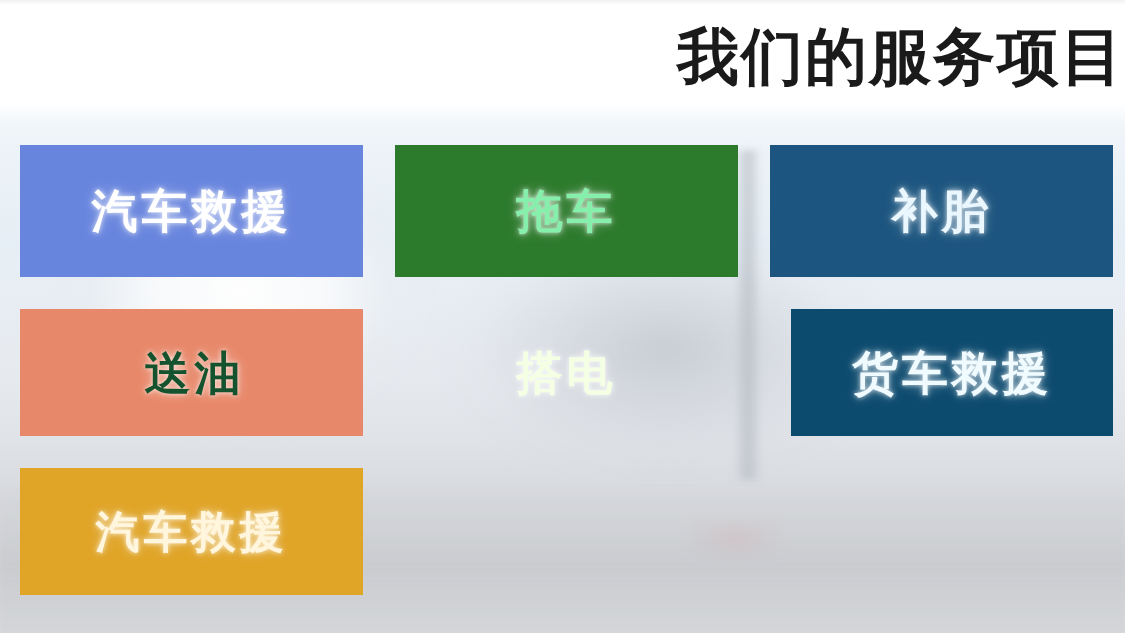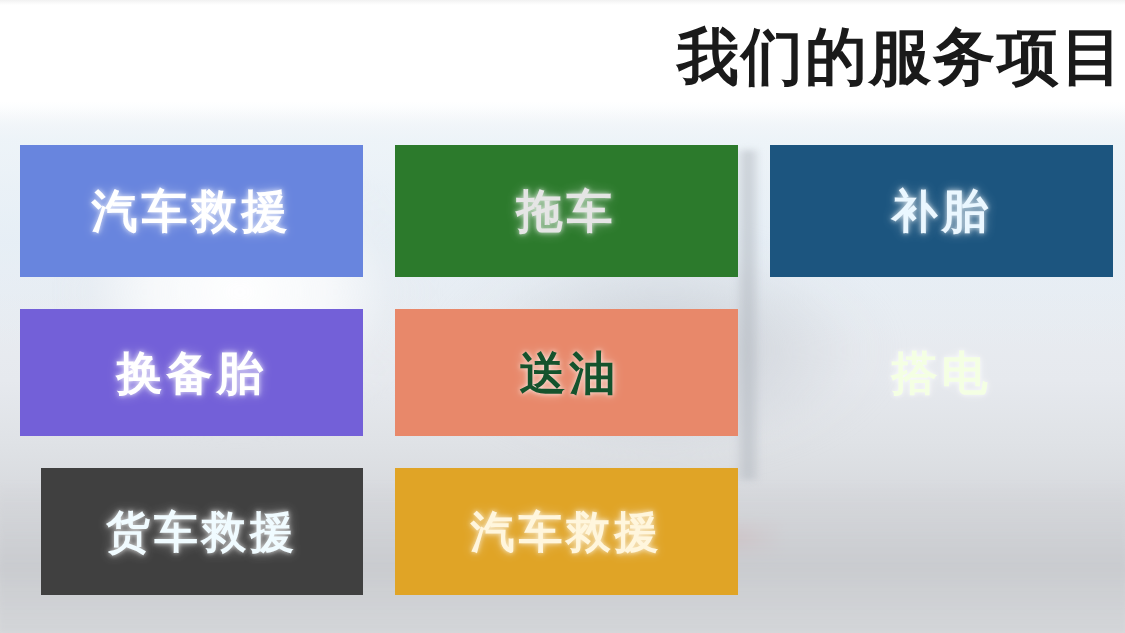--- a/index.html
+++ b/index.html
@@ -191,41 +191,38 @@
 
   <div class="heading" style="color: rgb(26, 26, 26);">我们的服务项目</div>
 
   <div class="grid">
 
     <div class="tile" style="background-color: rgb(104, 133, 222);">
       <span class="tile-label" style="color: rgb(255, 255, 255);">汽车救援</span>
     </div>
 
     <div class="tile" style="background-color: rgb(44, 122, 44);">
-      <span class="tile-label" style="color: #e5e5e5;">拖车</span>
+      <span class="tile-label" style="color: #86efac;">拖车</span>
     </div>
 
 
     <div class="tile" style="background-color: rgb(28, 85, 127);">
       <span class="tile-label" style="color: rgb(234, 247, 255);">补胎</span>
     </div>
 
-    <div class="tile" style="background-color: rgb(115, 96, 216);">
-      <span class="tile-label" style="color: rgb(255, 255, 255);">换备胎</span>
-    </div>
 
     <div class="tile" style="background-color: rgb(232, 136, 106);">
       <span class="tile-label" style="color: #14532d; margin-left: 6px;">送油</span>
     </div>
 
     <div class="tile">
       <span class="tile-label" style="color: rgb(244, 255, 227);">搭电</span>
     </div>
 
-    <div class="tile" style="background-color: #404040; margin-left: 21px;">
+    <div class="tile" style="background-color: #0c4a6e; margin-left: 21px;">
       <span class="tile-label" style="color: rgb(240, 251, 255);">货车救援</span>
     </div>
 
     <div class="tile" style="background-color: rgb(224, 164, 38);">
       <span class="tile-label" style="color: rgb(255, 246, 221);">汽车救援</span>
     </div>
 
   </div>
 </div>
 

